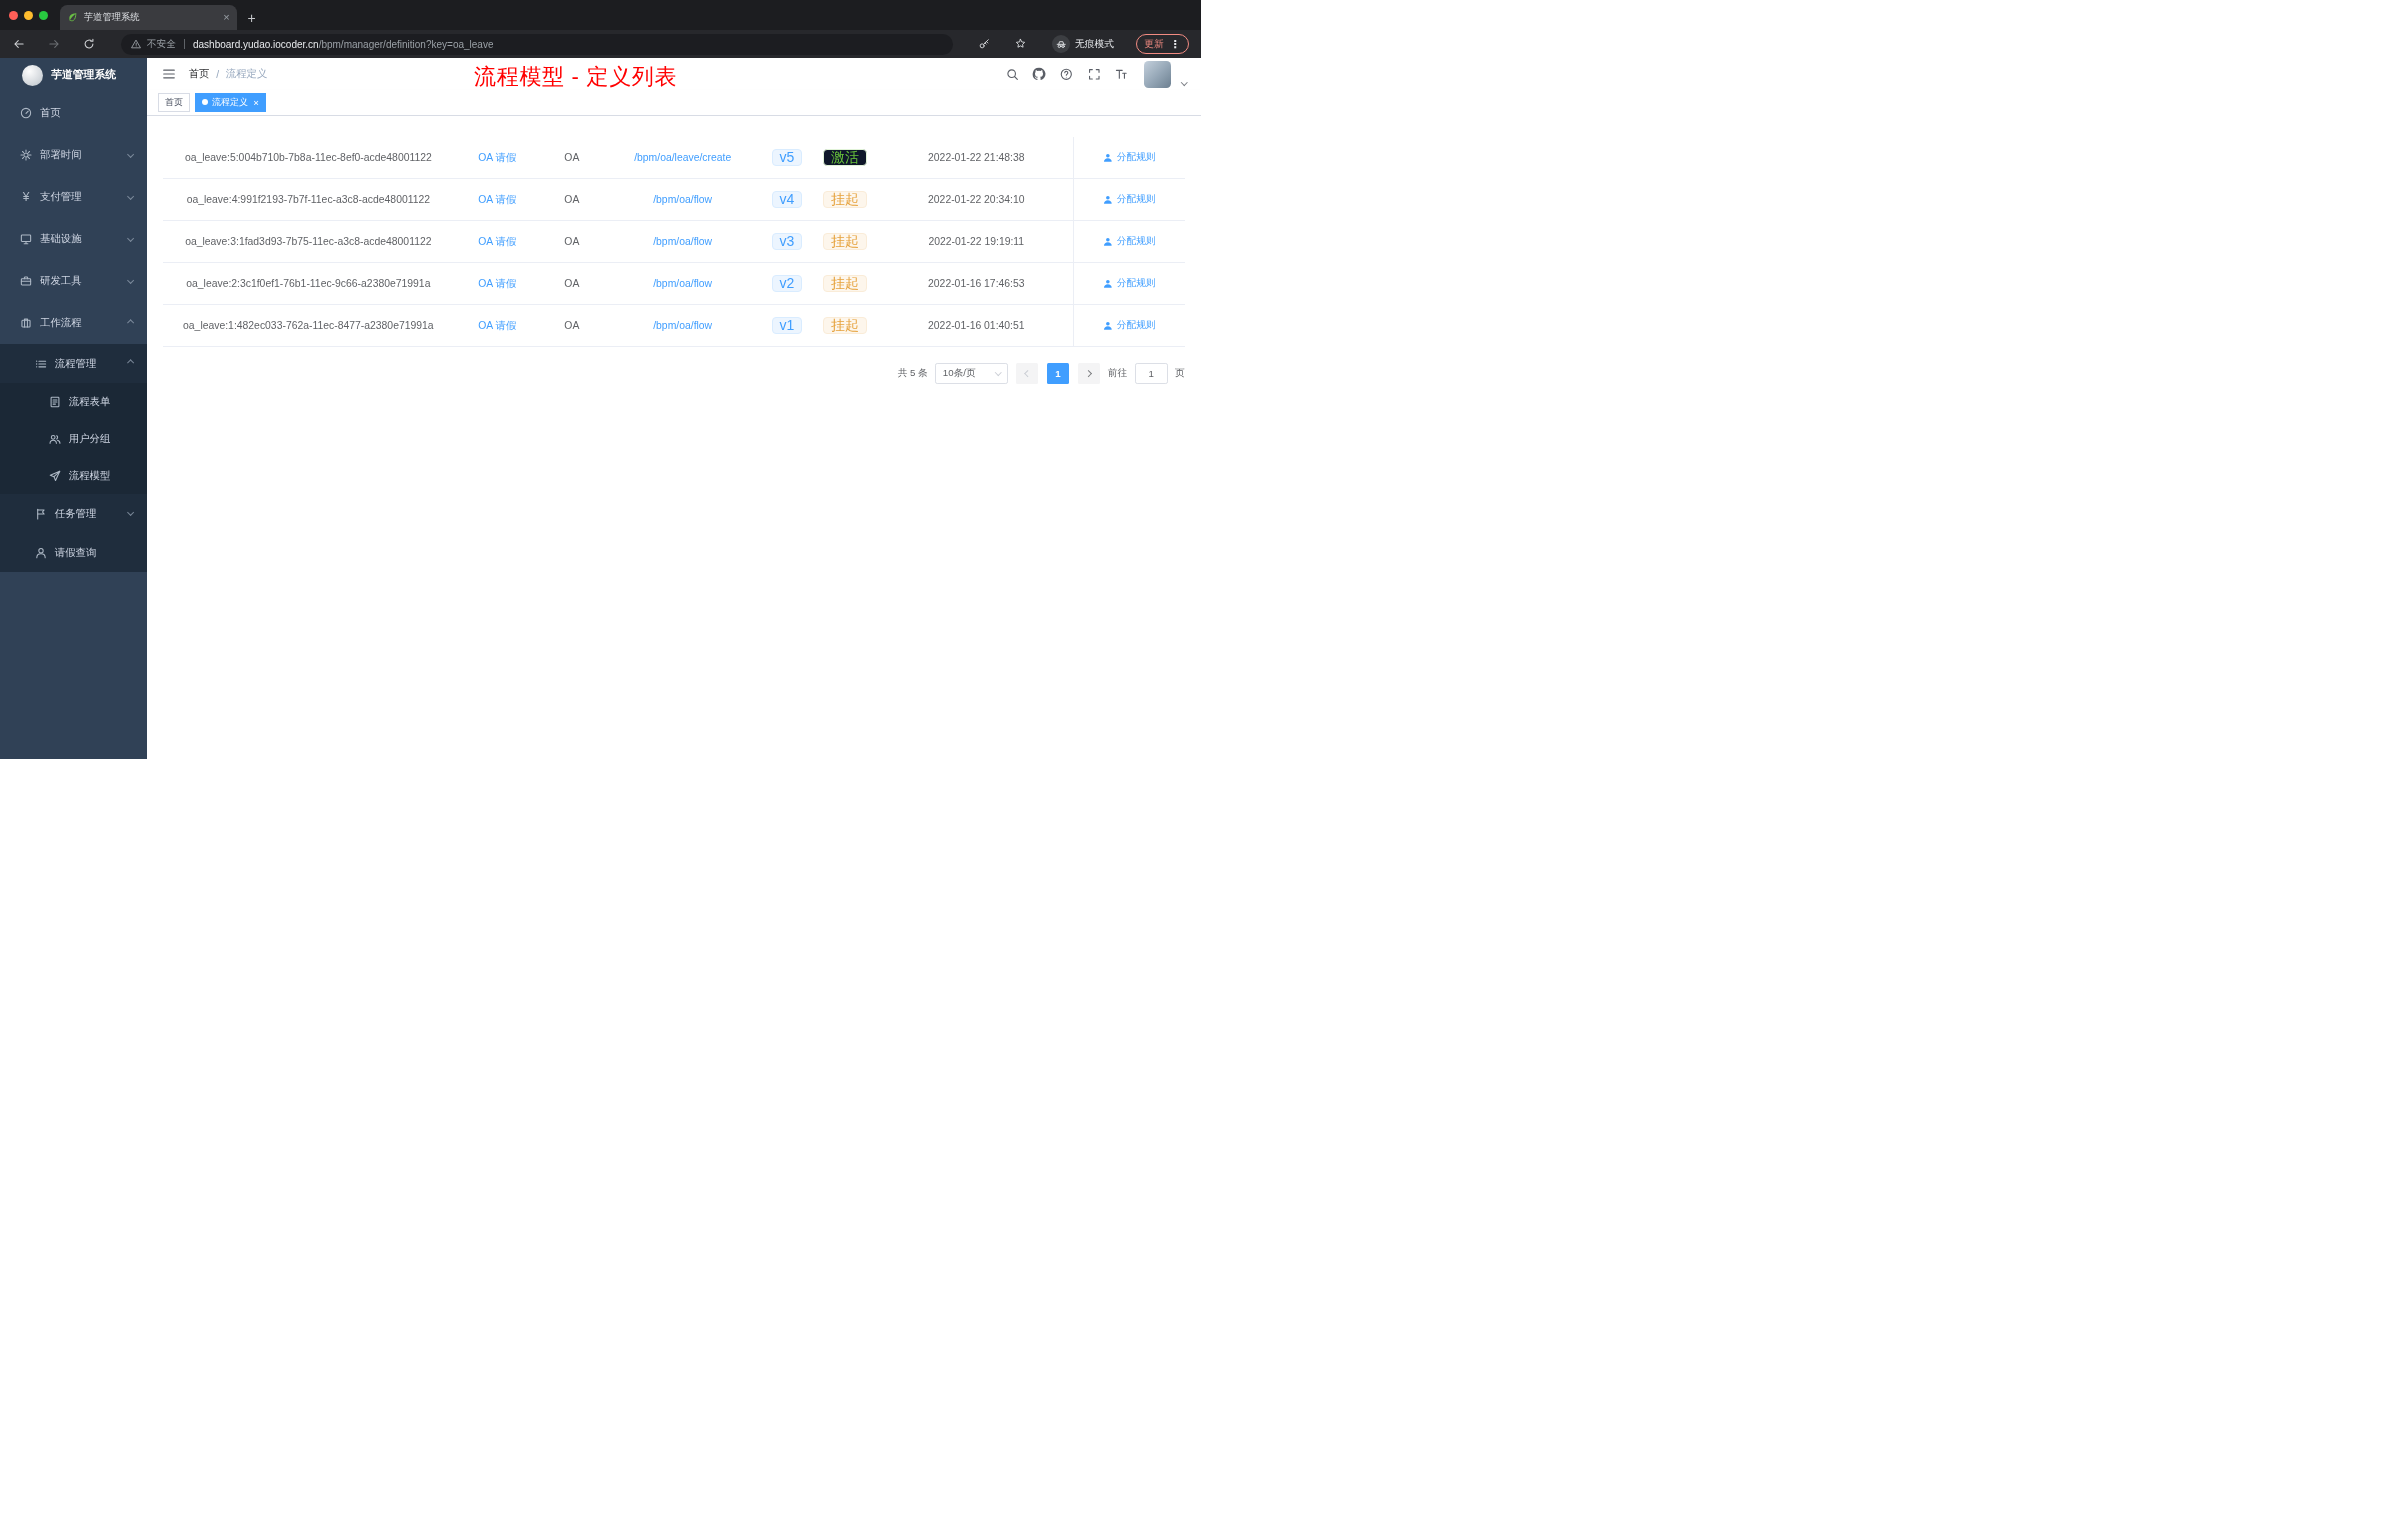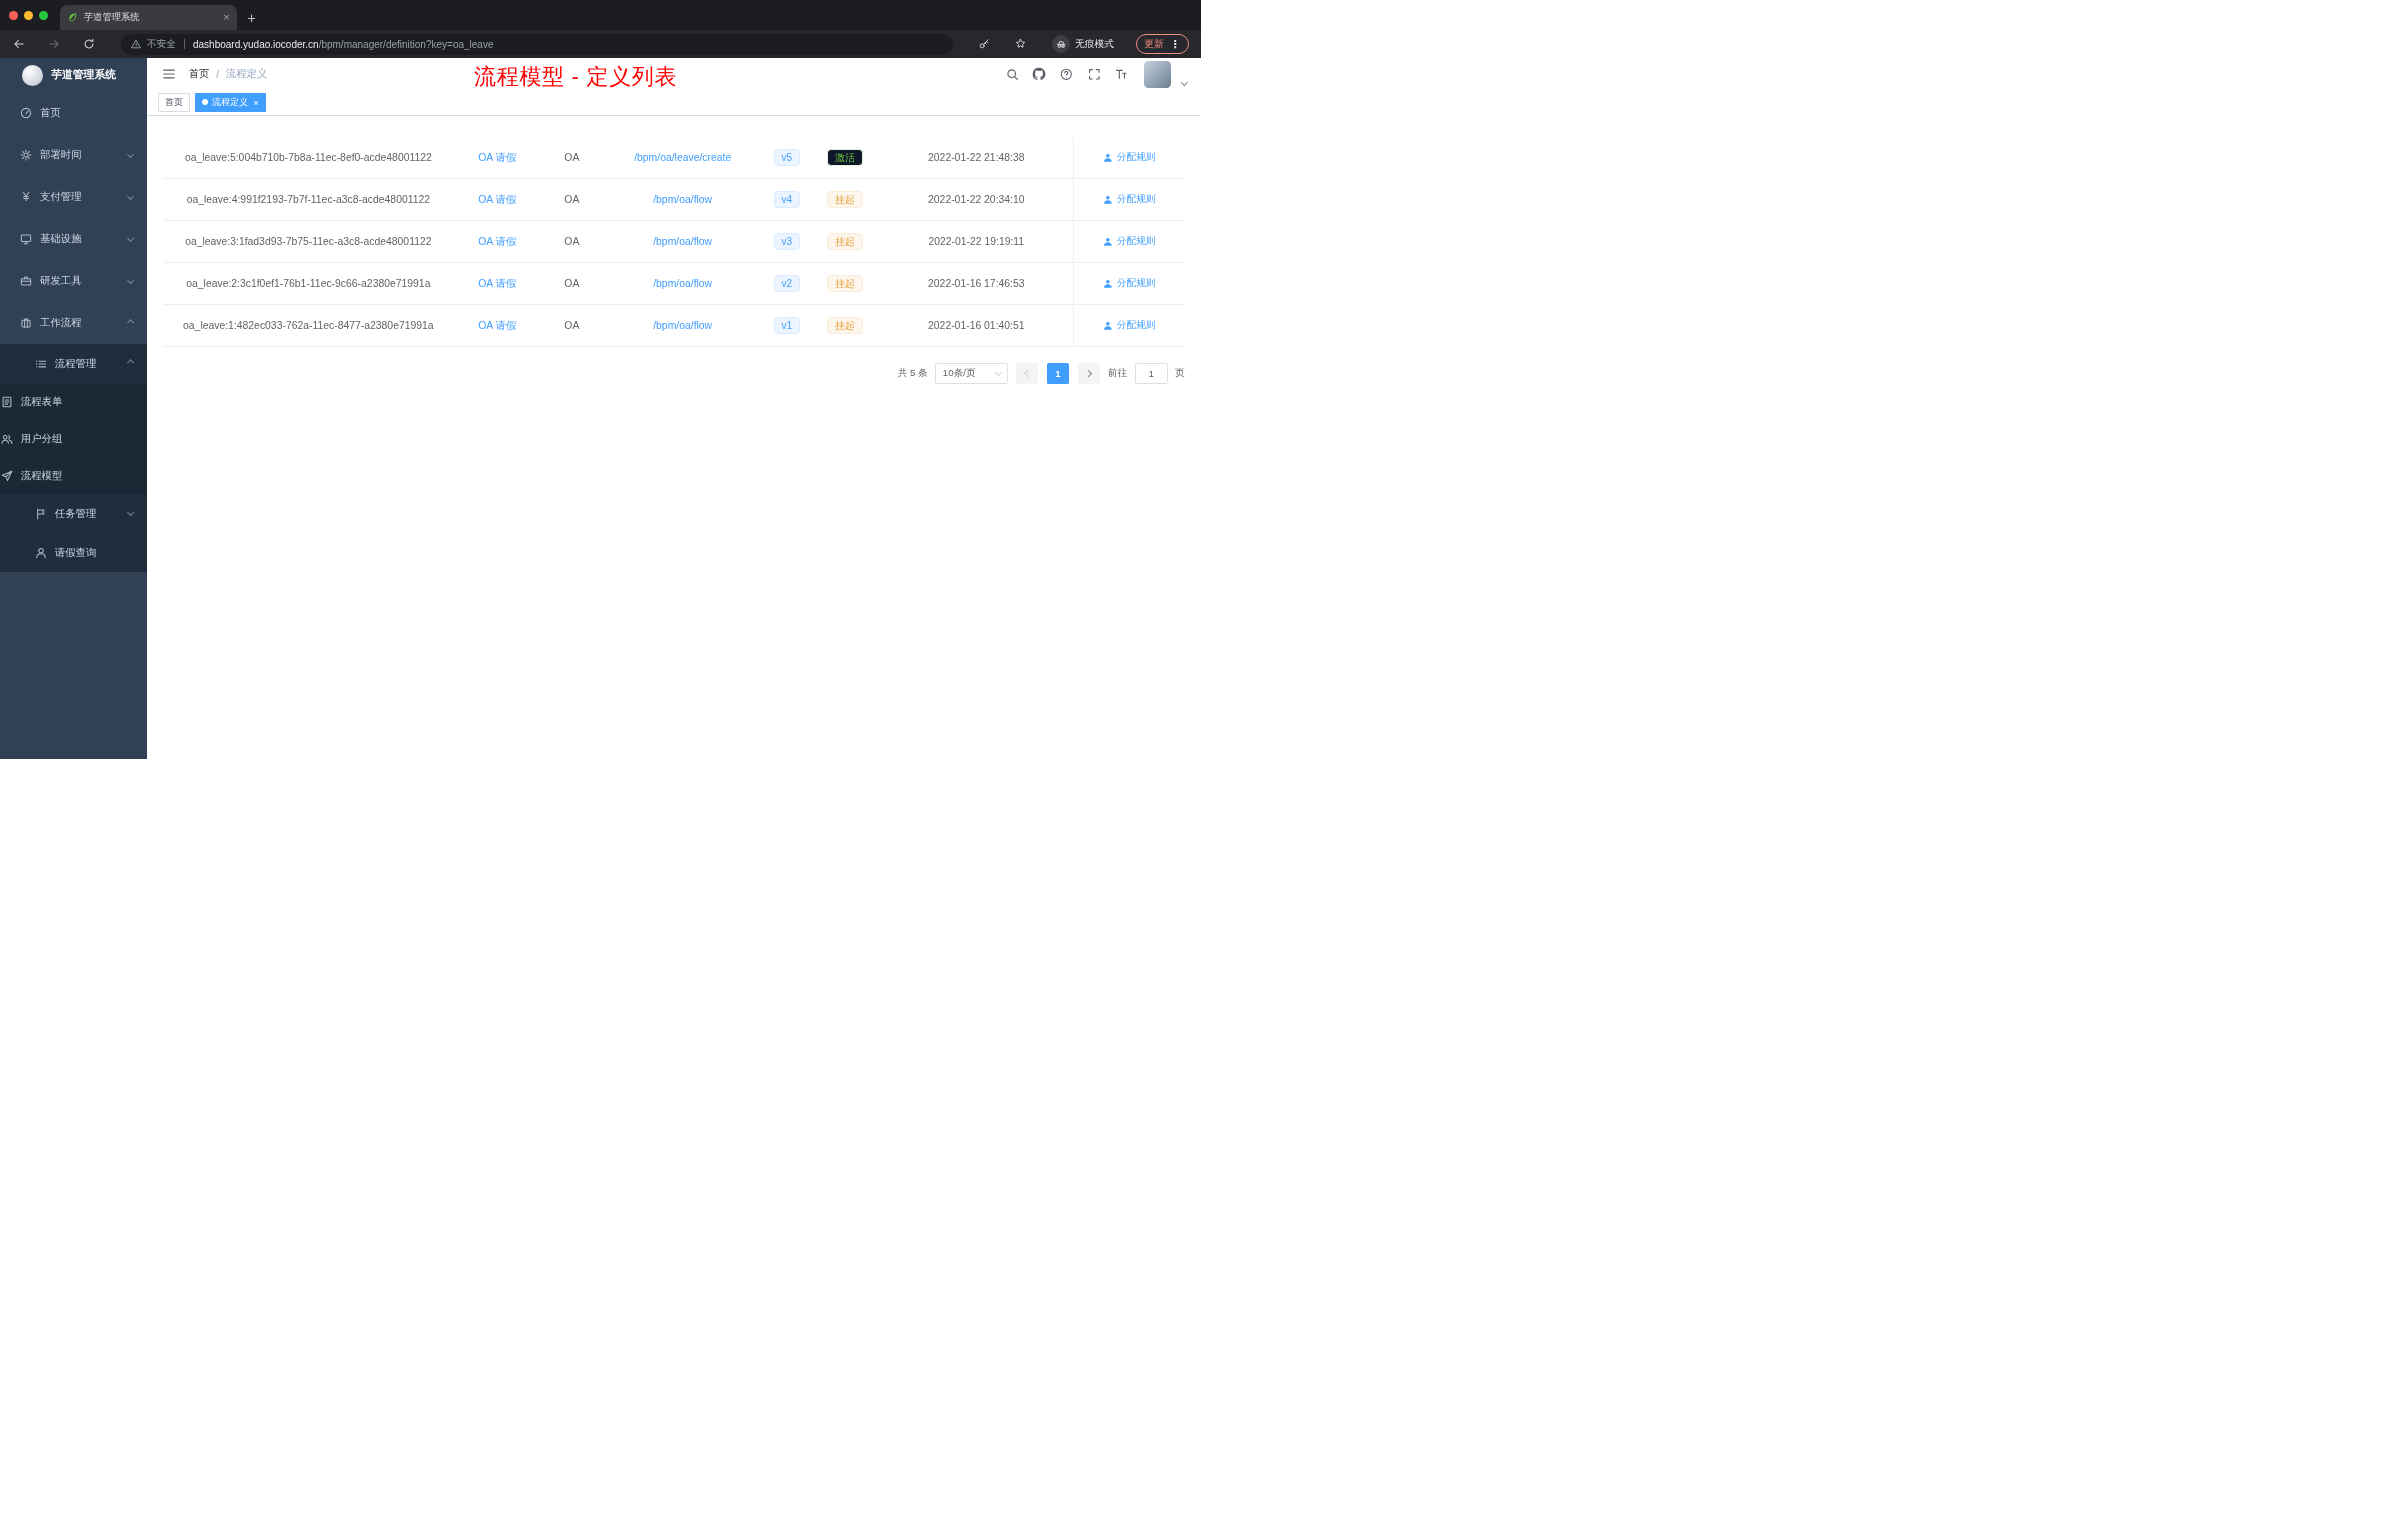--- a/index.html
+++ b/index.html
@@ -45,21 +45,21 @@
   .sidebar { width:147px; background:#304156; color:#cfd6e3; flex-shrink:0; overflow:hidden; }
   .logo-row { height:34px; display:flex; align-items:center; padding-left:22px; gap:8.2px; }
   .logo-avatar { width:21px; height:21px; border-radius:50%; background:radial-gradient(circle at 35% 30%, #fdfdfd, #cfd4d9 70%, #aab2ba); flex-shrink:0; }
   .logo-title { color:#fff; font-size:10.8px; font-weight:bold; white-space:nowrap; }
   .menu-item { display:flex; align-items:center; font-size:10.4px; padding-right:13.4px; }
   .menu-item .icon { font-size:12px; color:#aeb9c6; width:13.4px; }
   .menu-item .icon svg{ width:12px; height:12px; }
   .mi-label { margin-left:7.4px; white-space:nowrap; }
   .lv1 { height:42px; padding-left:19.3px; }
   .lv2 { height:39px; padding-left:34px; }
-  .lv3 { height:37px; }
+  .lv3 { height:37px; padding-left:48px; }
   .submenu { background:#1f2d3d; }
   .submenu .submenu { background:#1b2836; }
   .chev { width:5.2px; height:5.2px; border-right:1.1px solid currentColor; border-bottom:1.1px solid currentColor; display:inline-block; opacity:.8; }
   .chev.down{ transform:rotate(45deg); } .chev.up{ transform:rotate(-135deg); }
   .chev.left{ transform:rotate(135deg); } .chev.right{ transform:rotate(-45deg); }
   .menu-item .chev{ margin-left:auto; color:#8d9bac; margin-top:-1.5px; }
 
   
   .main { flex:1; background:#fff; position:relative; display:flex; flex-direction:column; min-width:0; }
   .app-header { height:32px; display:flex; align-items:center; padding:0 15px 0 13.4px; flex-shrink:0; }
@@ -87,21 +87,21 @@
   .content { flex:1; padding:21px 16.3px 0; background:#fff; min-height:0; }
 
   
   .grid-row { display:grid; grid-template-columns:28.4% 8.6% 6% 15.7% 4.7% 6.7% 19% 10.9%; align-items:stretch; }
   .thead { background:#f8f8f9; height:31px; border-bottom:0.7px solid #ebeef5; }
   .th { display:flex; align-items:center; justify-content:center; color:#515a6e; font-weight:bold; font-size:10.4px; white-space:nowrap; }
   .trow { height:42px; border-bottom:0.7px solid #ebeef5; }
   .td { display:flex; align-items:center; justify-content:center; font-size:10.4px; color:#606266; overflow:hidden; white-space:nowrap; padding:0 3px; }
   .bl { border-left:0.7px solid #ebeef5; }
   a { color:#409eff; text-decoration:none; cursor:pointer; }
-  .pill { display:inline-block; padding:0.7px 6.7px; border-radius:4px; font-size:10px; line-height:13.4px; white-space:nowrap; }
+  .pill { display:inline-block; padding:0.7px 6.7px; border-radius:4px; font-size:14px; line-height:13.4px; white-space:nowrap; }
   .pill.ver { background:#ecf5ff; border:0.7px solid #d9ecff; color:#409eff; }
   .pill.success { background:#0f172a; border:0.7px solid #e1f3d8; color:#67c23a; }
   .pill.warning { background:#fdf6ec; border:0.7px solid #faecd8; color:#e6a23c; }
   .action { display:inline-flex; align-items:center; gap:3.7px; font-size:9.7px; }
   .action .icon{ display:inline-flex; } .action .icon svg{ width:9.7px; height:9.7px; }
 
   
   .pagination { display:flex; align-items:center; justify-content:flex-end; gap:7.4px; margin-top:16.3px; font-size:9.7px; color:#606266; }
   .psel { width:73px; height:21px; border:0.7px solid #dcdfe6; border-radius:2.2px; display:flex; align-items:center; justify-content:space-between; padding:0 6.7px; background:#fff; }
   .psel .chev { color:#c0c4cc; width:4.5px; height:4.5px; margin-top:-2.2px; }

